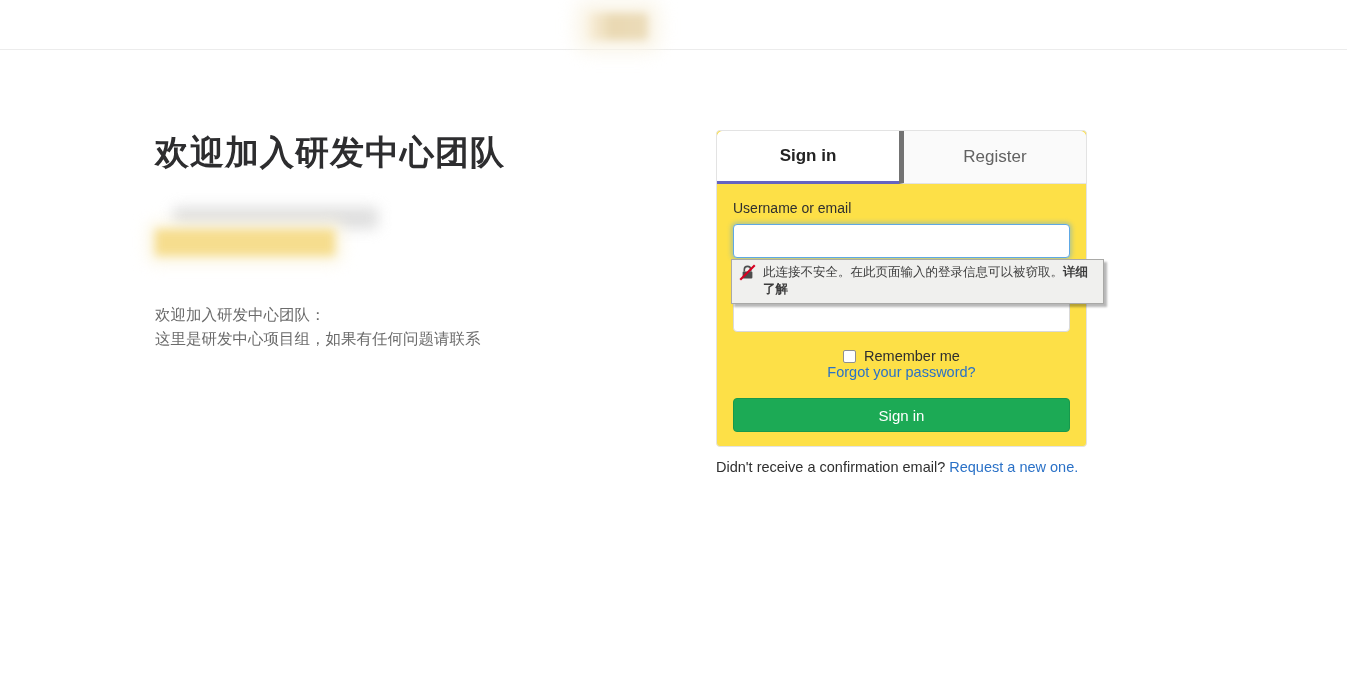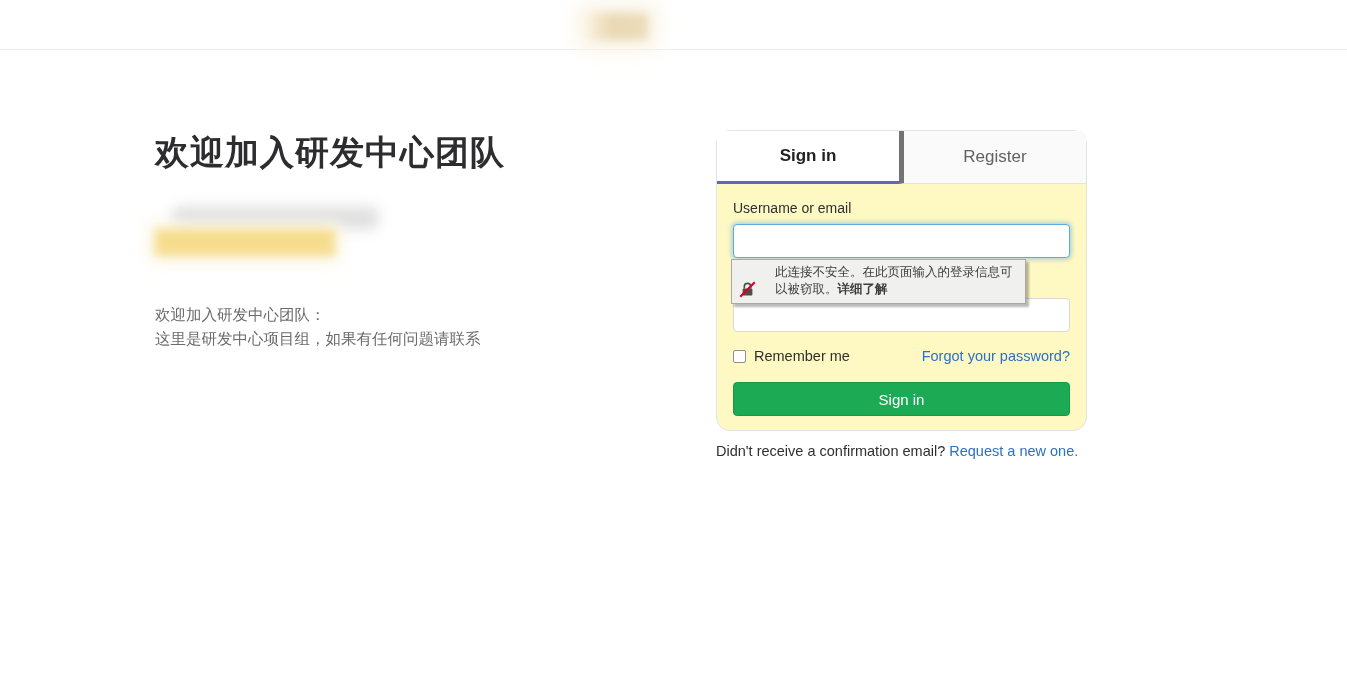--- a/index.html
+++ b/index.html
@@ -29,21 +29,21 @@
     background: #d7d7d7; filter: blur(7px); opacity: 0.8; border-radius: 3px;
   }
   .blob-yellow {
     position: absolute; left: 0; top: 24px; width: 180px; height: 27px;
     background: #f6dd8e; filter: blur(5px); border-radius: 3px;
     box-shadow: 0 0 12px 8px rgba(252, 246, 227, 0.9);
   }
   .welcome { margin-top: 44px; font-size: 15.5px; color: #6b6b6b; line-height: 24px; }
 
   
-  .auth-box { border: 1px solid #e3e3e3; border-radius: 14px; background: #fef9c3; }
+  .auth-box { border: 1px solid #e3e3e3; border-radius: 4px; background: #fde047; }
   .tabs { display: flex; height: 53px; background: #fafafa; border-radius: 6px 6px 0 0; overflow: hidden; }
   .tab {
     flex: 1; display: flex; align-items: center; justify-content: center;
     font-size: 17px; color: #626262; cursor: pointer;
     border-bottom: 1px solid #e3e3e3; background: #fafafa;
   }
   .tab + .tab { border-left: 5px solid #737373; }
   .tab.active {
     background: #fff; color: #232323; font-weight: bold;
     border-bottom: 3px solid #6563c0;
@@ -55,31 +55,31 @@
     width: 100%; height: 34px; border: 1px solid #d9d9d9; border-radius: 4px;
     padding: 0 8px; font-size: 14px; background: #fff;
   }
   .text-input.focused {
     border: 1px solid #5ea8e5; outline: none;
     box-shadow: 0 0 4px 2px rgba(94, 168, 229, 0.45);
   }
 
   .pw-wrap { position: relative; margin-top: 40px; }
   .warning-tooltip {
-    position: absolute; top: -39px; left: -2px; width: 295px; z-index: 3;
+    position: absolute; top: -39px; left: -2px; width: 373px; z-index: 3;
     background: #f0f0ee; border: 1px solid #a9a9a7;
     box-shadow: 3px 3px 2px rgba(0, 0, 0, 0.28);
     padding: 4px 8px 5px 7px;
-    display: flex; align-items: flex-end; gap: 19px;
+    display: flex; align-items: flex-start; gap: 7px;
     font-size: 12.5px; line-height: 17px; color: #3c3c3c;
   }
   .warning-tooltip b { font-weight: bold; cursor: pointer; }
   .lock-icon { flex: 0 0 auto; display: inline-flex; }
 
-  .row { display: flex; justify-content: space-between; align-items: center; margin-top: 16px; }
+  .row { display: flex; justify-content: space-between; align-items: center; margin-top: 16px; flex-direction: column; }
   .remember { display: flex; align-items: center; gap: 8px; font-size: 14.5px; color: #2f2f2f; cursor: pointer; }
   .checkbox { width: 13px; height: 13px; border: 1px solid #8f8f8f; border-radius: 2px; background: #fff; display: inline-block; }
   .link { color: #2a71c7; font-size: 14.5px; text-decoration: none; cursor: pointer; }
 
   .submit {
     margin-top: 18px; width: 100%; height: 34px; border: 1px solid #17994c;
     border-radius: 4px; background: #1caa55; color: #fff; font-size: 15px;
     font-family: inherit; cursor: pointer;
   }
 

